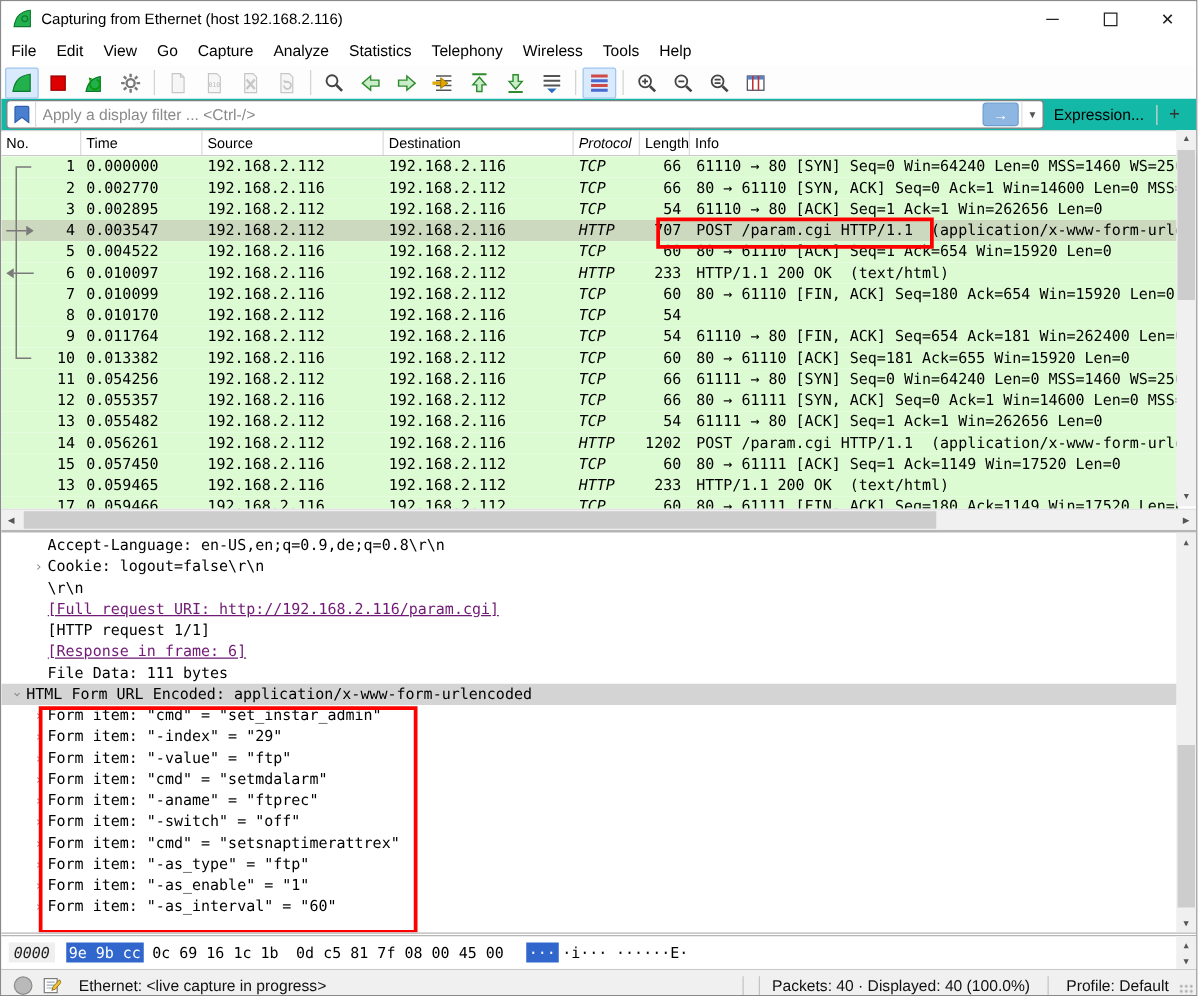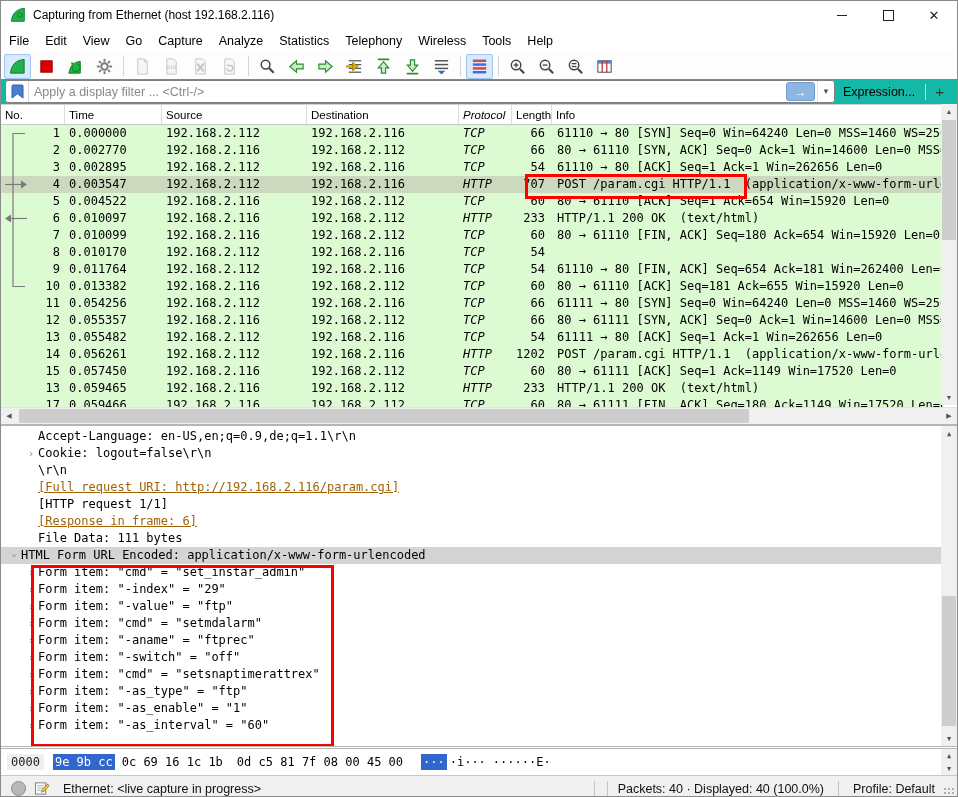--- a/index.html
+++ b/index.html
@@ -56,25 +56,25 @@
   .hs-arrow{position:absolute;top:0;width:16px;height:16px;display:flex;align-items:center;justify-content:center;font-size:7px;color:#555;}
   .hs-thumb{position:absolute;top:1px;height:14px;background:#cdcdcd;}
   
   .detail{position:relative;height:320px;background:#fff;border-top:2px solid #b5b5b5;overflow:hidden;
           font-family:"DejaVu Sans Mono","Liberation Mono",monospace;font-size:12px;}
   .d-line{height:17px;line-height:17px;white-space:pre;display:flex;width:942px;}
   .d-line.selected{background:#d4d4d4;}
   .d-arrow{width:14px;text-align:center;color:#8a8a8a;font-size:11px;flex:none;}
   .d-arrow.expanded{transform:rotate(90deg);}
   .d-text{overflow:hidden;}
-  .d-text.link{color:#a16207;text-decoration:underline;}
+  .d-text.link{color:#701a75;text-decoration:underline;}
   
   .hexpane{height:26px;background:#fff;border-top:3px double #b5b5b5;position:relative;
            font-family:"DejaVu Sans Mono","Liberation Mono",monospace;font-size:12px;display:flex;align-items:center;}
-  .hex-offset{background:#efefef;color:#222;padding:1px 4px;margin-left:6px;}
+  .hex-offset{background:#efefef;color:#222;padding:1px 4px;margin-left:6px;font-style:italic;}
   .hexsel{background:#3166cc;color:#fff;padding:1px 2px;}
   .hexpart{margin-left:7px;white-space:pre;}
   .hexgap{margin-left:14px;white-space:pre;}
   .asciistart{margin-left:18px;}
   
   .statusbar{height:25px;background:#f0f0f0;border-top:1px solid #c8c8c8;display:flex;align-items:center;font-size:12.5px;color:#111;}
   .sb-circle{width:13px;height:13px;border-radius:50%;background:#b9b9b9;border:1px solid #8c8c8c;margin:0 8px 0 10px;}
   .sb-note{width:15px;height:15px;margin-right:14px;}
   .sb-sep{width:1px;height:16px;background:#c4c4c4;margin:0 6px;}
   .sb-sep2{width:1px;height:16px;background:#c4c4c4;margin:0 2px 0 6px;}
@@ -340,21 +340,21 @@
   </div>
 
   <div class="hscroll">
     <div class="hs-arrow" style="left:0;">◀</div>
     <div class="hs-thumb" style="left:18px;width:730px;"></div>
     <div class="hs-arrow" style="right:0;">▶</div>
   </div>
 
   <div class="detail">
     <div id="detail-lines" style="padding-top:2px;">
-        <div class="d-line" style="padding-left: 23px;"><span class="d-arrow"></span><span class="d-text">Accept-Language: en-US,en;q=0.9,de;q=1.1\r\n</span></div>
+        <div class="d-line" style="padding-left: 23px;"><span class="d-arrow"></span><span class="d-text">Accept-Language: en-US,en;q=0.9,de;q=0.8\r\n</span></div>
         <div class="d-line" style="padding-left: 23px;"><span class="d-arrow">›</span><span class="d-text">Cookie: logout=false\r\n</span></div>
         <div class="d-line" style="padding-left: 23px;"><span class="d-arrow"></span><span class="d-text">\r\n</span></div>
         <div class="d-line" style="padding-left: 23px;"><span class="d-arrow"></span><span class="d-text link">[Full request URI: http://192.168.2.116/param.cgi]</span></div>
         <div class="d-line" style="padding-left: 23px;"><span class="d-arrow"></span><span class="d-text">[HTTP request 1/1]</span></div>
         <div class="d-line" style="padding-left: 23px;"><span class="d-arrow"></span><span class="d-text link">[Response in frame: 6]</span></div>
         <div class="d-line" style="padding-left: 23px;"><span class="d-arrow"></span><span class="d-text">File Data: 111 bytes</span></div>
         <div class="d-line selected" style="padding-left: 6px;"><span class="d-arrow expanded">›</span><span class="d-text">HTML Form URL Encoded: application/x-www-form-urlencoded</span></div>
         <div class="d-line" style="padding-left: 23px;"><span class="d-arrow">›</span><span class="d-text">Form item: "cmd" = "set_instar_admin"</span></div>
         <div class="d-line" style="padding-left: 23px;"><span class="d-arrow">›</span><span class="d-text">Form item: "-index" = "29"</span></div>
         <div class="d-line" style="padding-left: 23px;"><span class="d-arrow">›</span><span class="d-text">Form item: "-value" = "ftp"</span></div>

